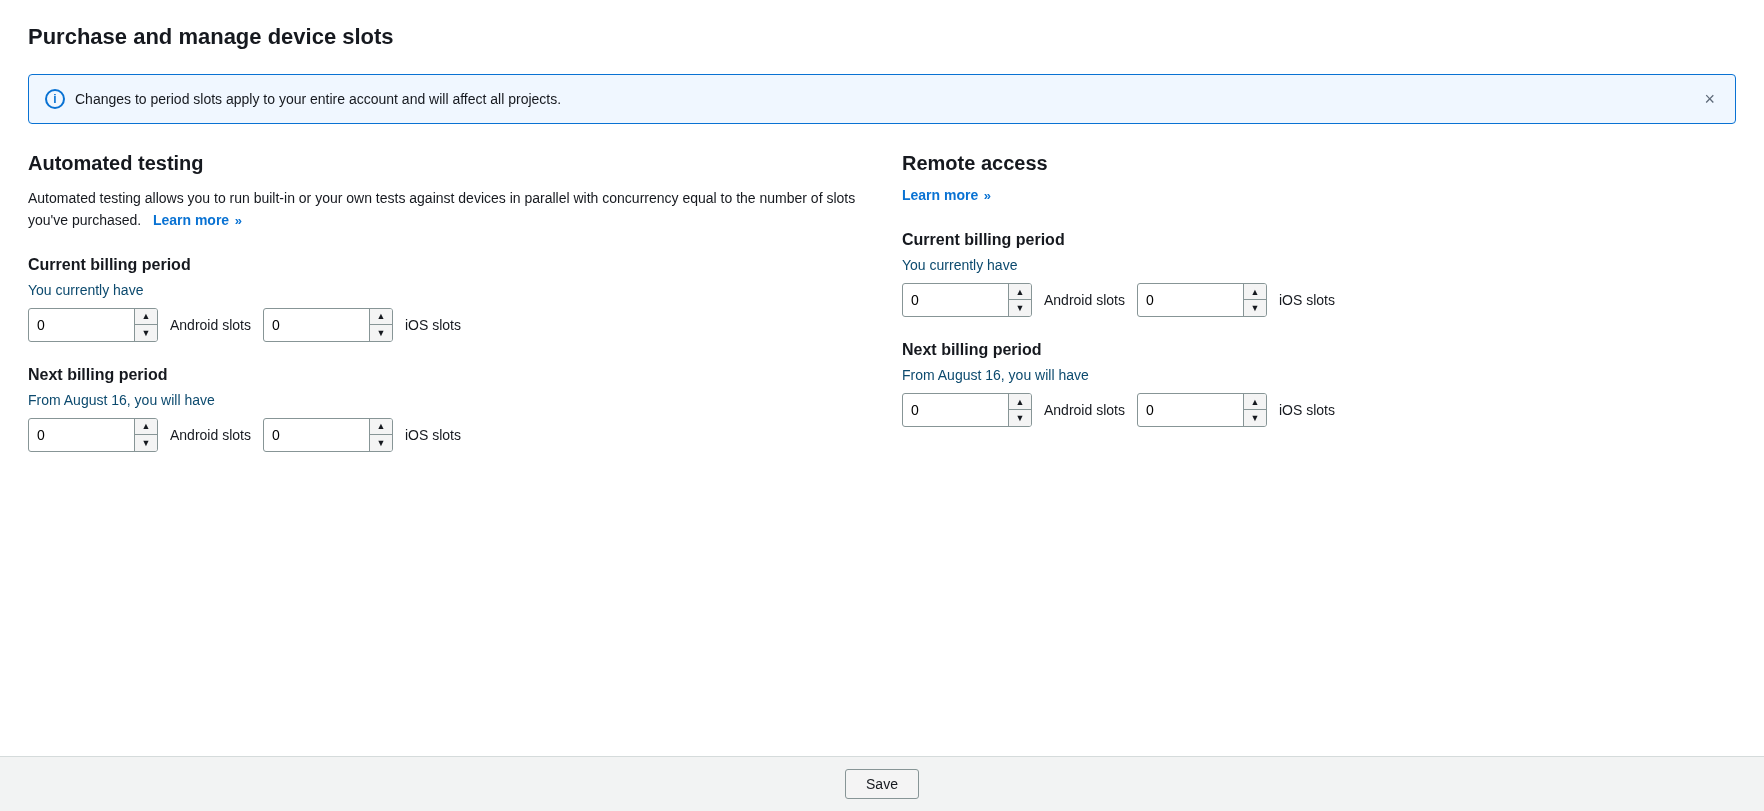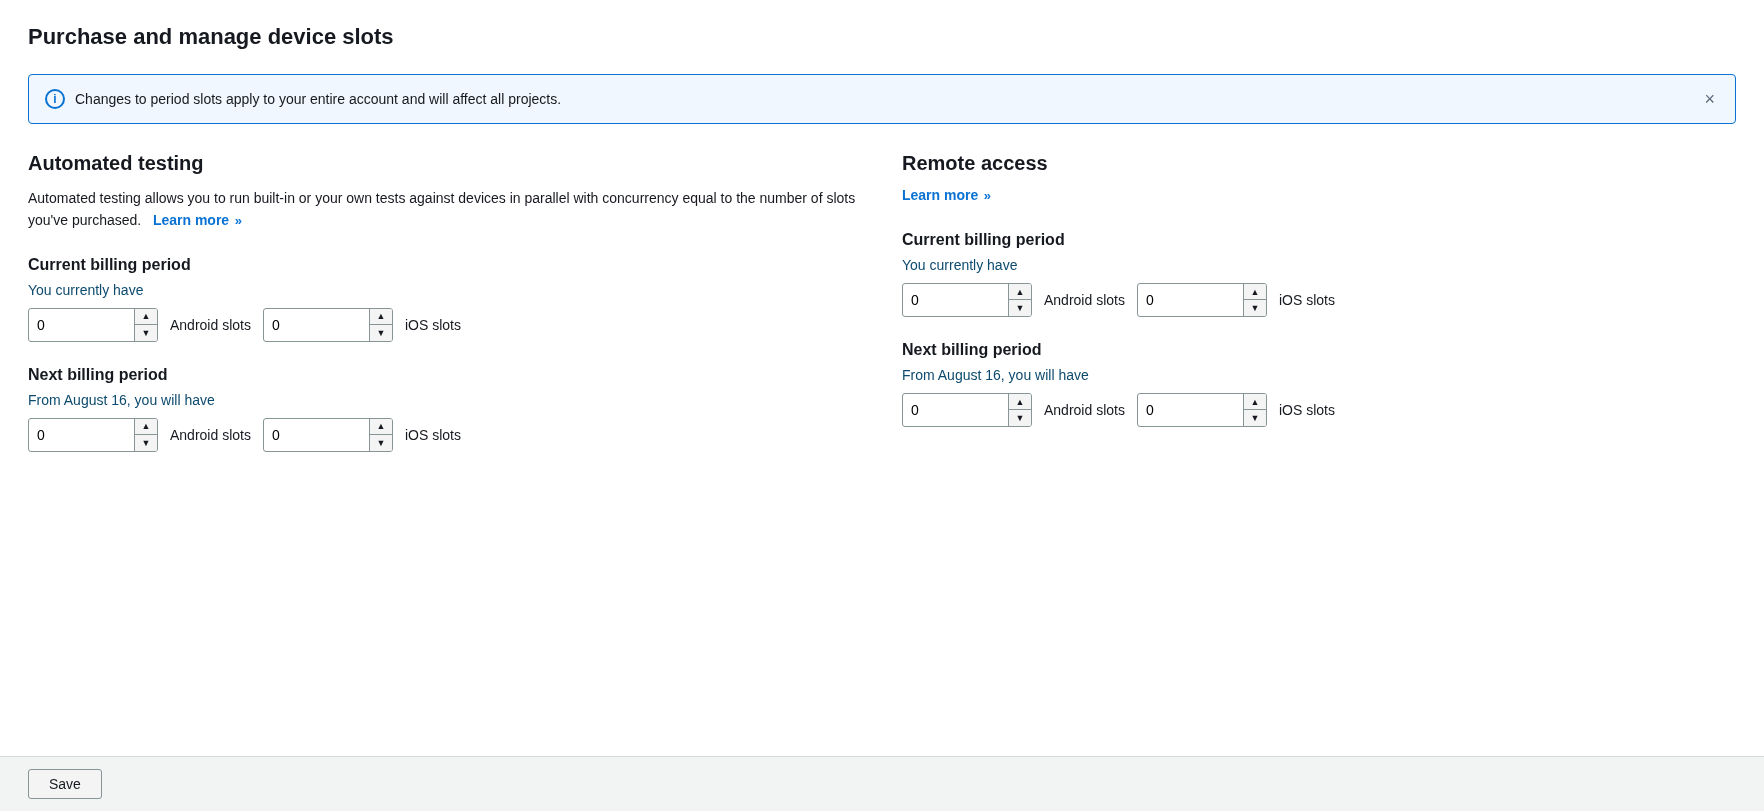--- a/index.html
+++ b/index.html
@@ -162,21 +162,21 @@
     }
     .footer-bar {
       position: fixed;
       bottom: 0;
       right: 0;
       width: 100%;
       background: #f2f3f3;
       border-top: 1px solid #d5dbdb;
       padding: 12px 28px;
       display: flex;
-      justify-content: flex-start;
+      justify-content: center;
     }
     .save-btn {
       background: #f4f4f4;
       border: 1px solid #879596;
       border-radius: 3px;
       padding: 6px 20px;
       font-size: 14px;
       color: #16191f;
       cursor: pointer;
       font-weight: 400;

